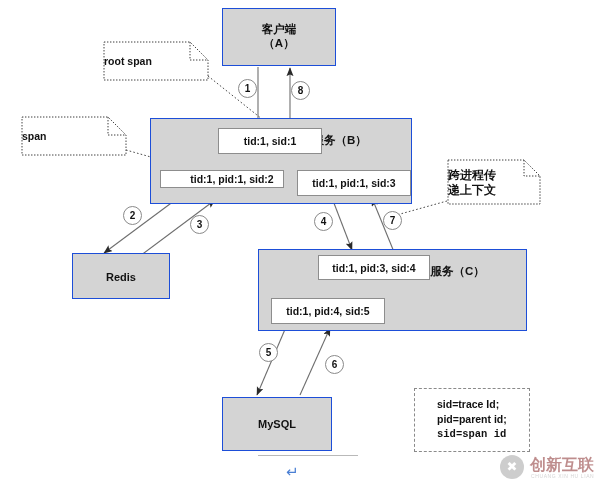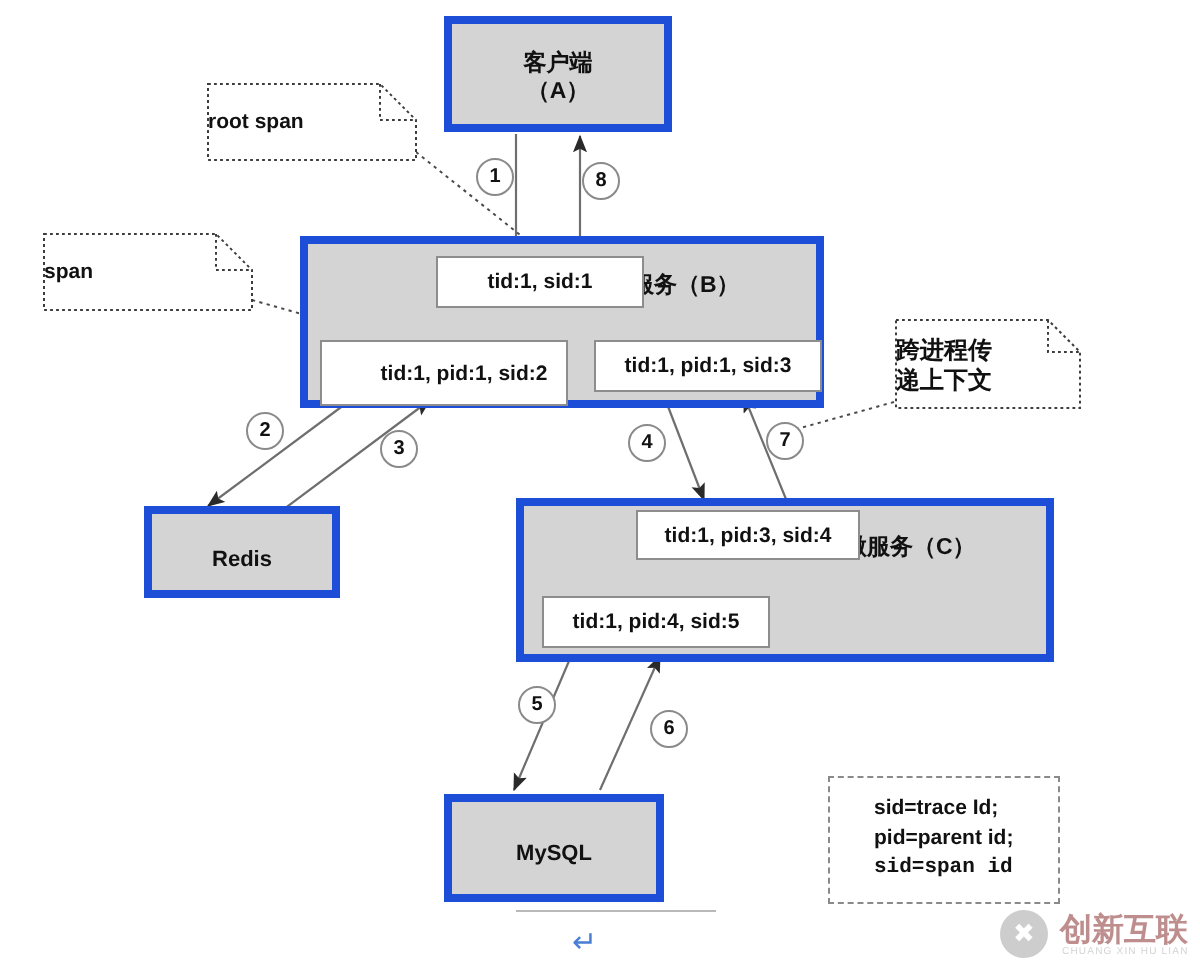--- a/index.html
+++ b/index.html
@@ -22,21 +22,21 @@
     left: 0;
     top: 0;
     width: 600px;
     height: 489px;
     pointer-events: none;
   }
   
   .node {
     position: absolute;
     box-sizing: border-box;
-    border: 4px solid #1d4ed8;
+    border: 1px solid #1d4ed8;
     background: #d4d4d4;
     color: #111111;
     font-weight: bold;
     font-size: 11px;
   }
   .node .node-label {
     position: absolute;
     white-space: pre;
     text-align: center;
     line-height: 14px;
@@ -85,21 +85,21 @@
     color: #111111;
     font-weight: bold;
     font-size: 10.5px;
     display: flex;
     align-items: center;
     justify-content: center;
     white-space: nowrap;
     letter-spacing: 0px;
   }
   .span-b1 { left: 218px; top: 128px; width: 104px; height: 26px; }
-  .span-b2 { left: 160px; top: 170px; width: 124px; height: 33px; padding-left: 20px; }
+  .span-b2 { left: 160px; top: 170px; width: 124px; height: 18px; padding-left: 20px; }
   .span-b3 { left: 297px; top: 170px; width: 114px; height: 26px; }
   .span-c1 { left: 318px; top: 255px; width: 112px; height: 25px; }
   .span-c2 { left: 271px; top: 298px; width: 114px; height: 26px; }
   
   .note {
     position: absolute;
     color: #111111;
     font-weight: bold;
     font-size: 10.5px;
   }

